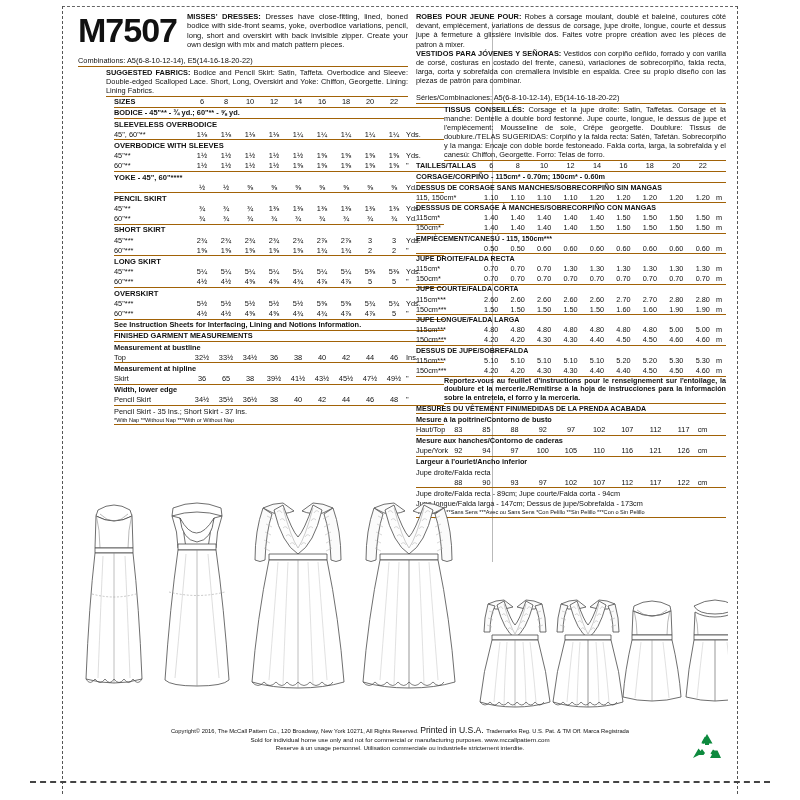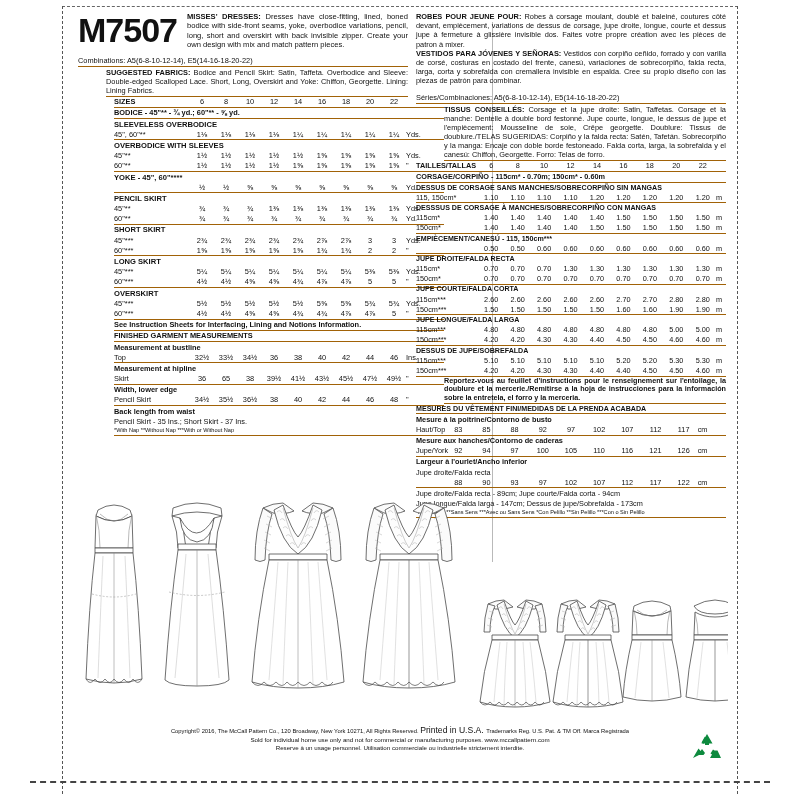--- a/index.html
+++ b/index.html
@@ -351,23 +351,20 @@
         <td class="nl num">38</td>
         <td class="nl num">40</td>
         <td class="nl num">42</td>
         <td class="nl num">44</td>
         <td class="nl num">46</td>
         <td class="nl num">48</td>
         <td class="unit">"</td>
       </tr>
 
       <tr>
-            <td colspan="11" class="hd">Back length from waist</td>
-          </tr>
-      <tr>
             <td colspan="11">Pencil Skirt - 35 Ins.; Short Skirt - 37 Ins.</td>
           </tr>
       <tr class="rowline">
             <td colspan="11" class="tiny">*With Nap **Without Nap ***With or Without Nap</td>
           </tr>
     </tbody>
       </table>
   </div>
 
   <div class="colR">

